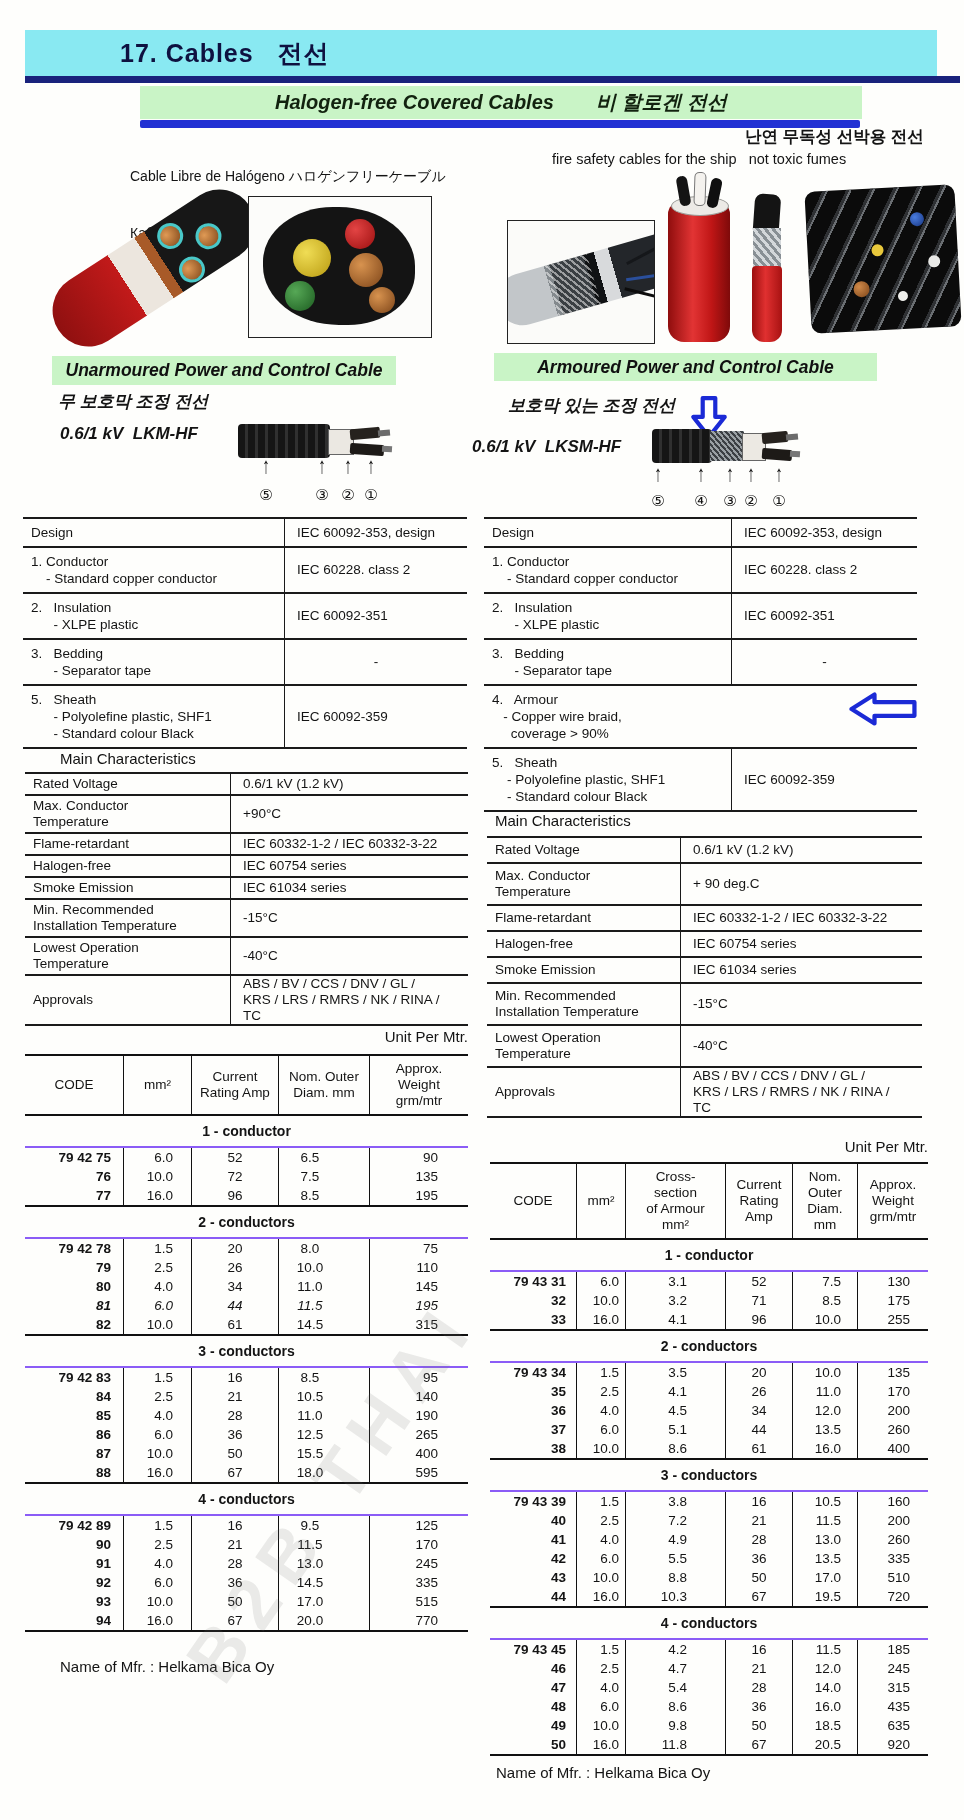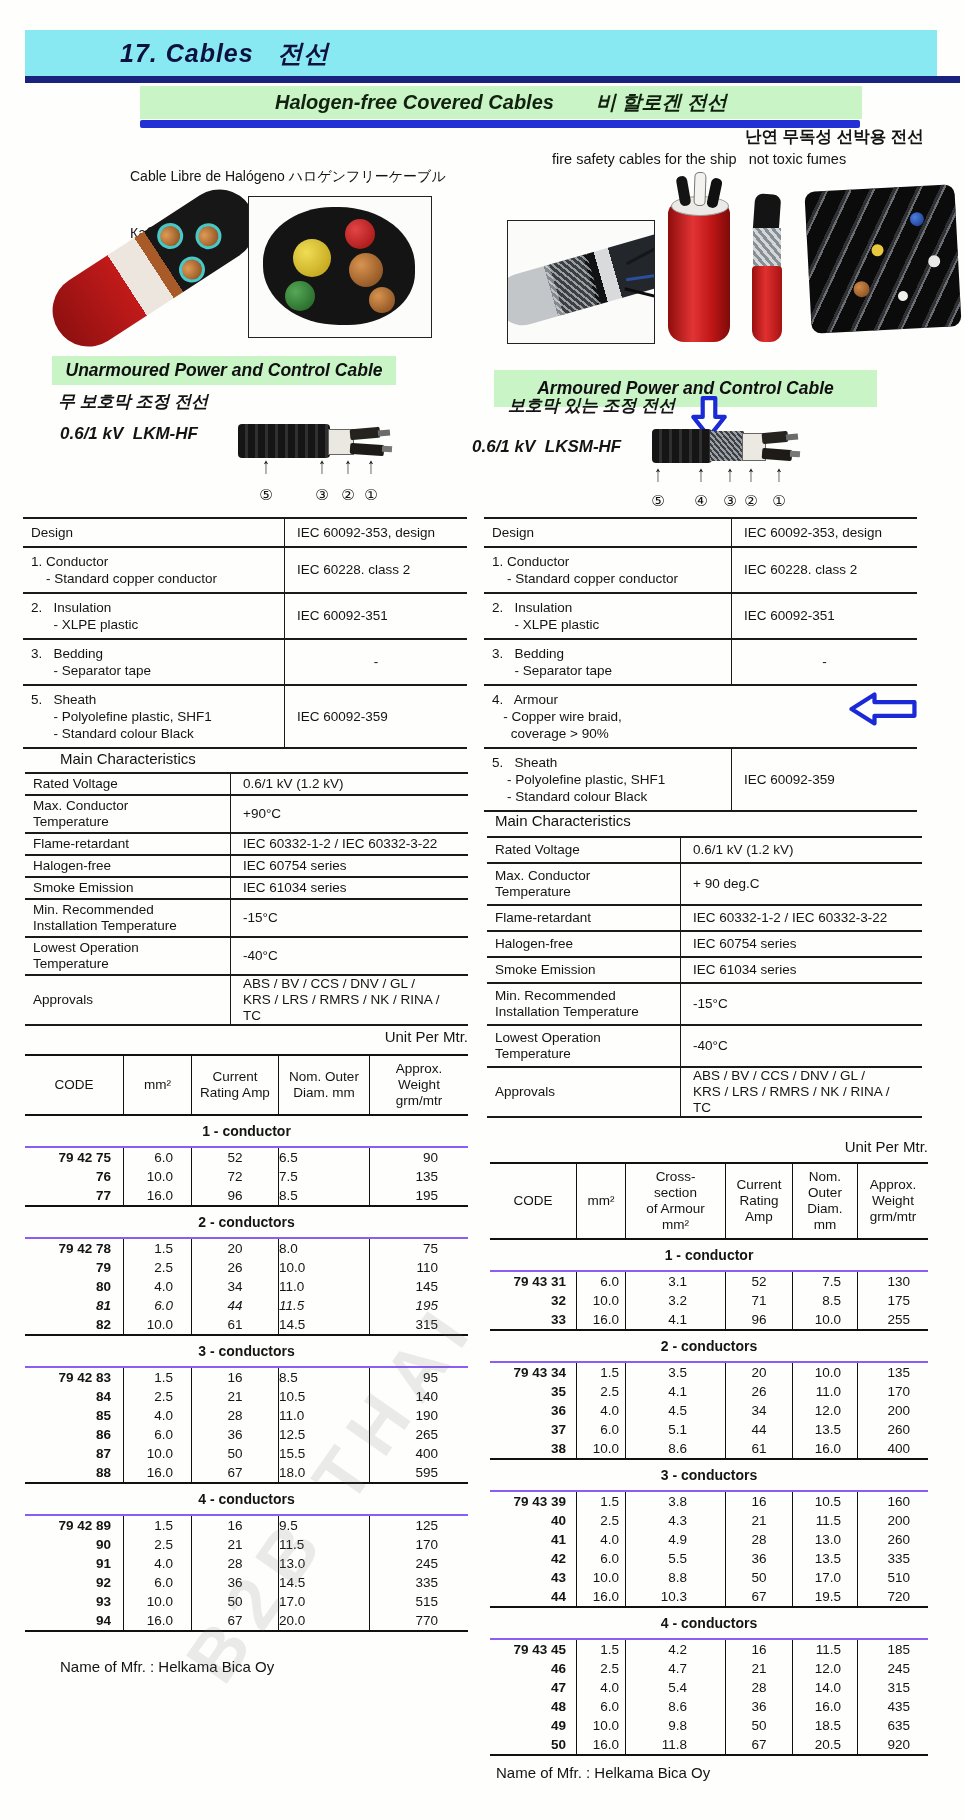--- a/index.html
+++ b/index.html
@@ -2,21 +2,21 @@
 <html><head>
 <meta charset="utf-8">
 <style>
   html,body{margin:0;padding:0;background:#ffffff;width:964px;height:1820px}
   body{font-family:"Liberation Sans","DejaVu Sans",sans-serif;color:#141414}
   .page{position:absolute;left:0;top:0;width:964px;height:1820px;background:#fefefc;overflow:hidden}
   .abs{position:absolute}
 
   
   #topbar{left:25px;top:30px;width:912px;height:46px;background:#89e9f2;display:flex;align-items:center}
-  #topbar .t{font-size:25px;font-weight:700;font-style:italic;color:#0e1140;padding-left:95px;letter-spacing:1px;white-space:pre}
+  #topbar .t{font-size:25px;font-weight:700;color:#0e1140;padding-left:95px;letter-spacing:1px;white-space:pre}
   #topline{left:25px;top:76px;width:935px;height:7px;background:#19227c}
 
   
   #main-banner{left:140px;top:86px;width:722px;height:33px;background:#c9f4c6;display:flex;align-items:center;justify-content:center;gap:42px}
   #main-banner span{font-size:20px;font-weight:700;font-style:italic;color:#12220f;white-space:pre}
   #banner-line{left:140px;top:120px;width:720px;height:8px;background:#2231d3;border-radius:2px}
 
   #sub-left{left:130px;top:129px;font-size:14px;line-height:19px;white-space:pre}
   #sub-ko{left:745px;top:126px;font-size:16.5px;font-weight:700;white-space:pre}
   #sub-en{left:552px;top:151px;font-size:14.5px;white-space:pre}
@@ -60,21 +60,21 @@
   #ph-r4::before{content:"";position:absolute;inset:0;background:repeating-linear-gradient(118deg,transparent 0 16px,#2e3033 16px 19px,#6a6e72 19px 21px)}
   #ph-r4 .d1{left:104px;top:26px;width:14px;height:14px;background:radial-gradient(circle at 35% 35%,#4a7de0,#16337e)}
   #ph-r4 .d2{left:64px;top:56px;width:12px;height:12px;background:#e8c83c}
   #ph-r4 .d3{left:120px;top:70px;width:12px;height:12px;background:#e8e8e6}
   #ph-r4 .d4{left:44px;top:92px;width:16px;height:16px;background:radial-gradient(circle at 35% 35%,#d08a4a,#7c4418)}
   #ph-r4 .d5{left:88px;top:104px;width:10px;height:10px;background:#efefec}
 
   
   .gbanner{background:#c9f4c6;display:flex;align-items:center;justify-content:center;font-size:17.5px;font-weight:700;font-style:italic;color:#101010}
   #sec-l{left:52px;top:356px;width:344px;height:29px}
-  #sec-r{left:494px;top:370px;width:383px;height:37px}
+  #sec-r{left:494px;top:353px;width:383px;height:28px}
   .kosub{font-size:17px;font-weight:700;font-style:italic;white-space:pre}
   #ko-l{left:58px;top:390px}
   #ko-r{left:508px;top:394px}
   .model{font-size:17px;font-weight:700;font-style:italic;white-space:pre}
   #model-l{left:60px;top:424px}
   #model-r{left:472px;top:437px}
 
   
   .cut *{position:absolute}
   #diag-l{left:238px;top:420px;width:154px;height:42px}
@@ -132,21 +132,21 @@
   .dt-hcell{white-space:pre-line;text-align:center;line-height:16px;display:flex;align-items:center;justify-content:center;padding:5px 2px}
   .dt-hcell:not(:first-child){border-left:1px solid #111}
   .dt-band{text-align:center;padding:7px 0;font-weight:700;font-size:14px}
   .dt-body{border-top:2px solid #8b5cf6;border-bottom:2px solid #111}
   .dt-row{display:grid}
   .dt-cell{line-height:19px}
   .dt-cell:not(:first-child){border-left:1px solid #111}
   #dtable-left .dt-cell.col0{font-weight:700;text-align:right;padding-right:12px}
   #dtable-left .dt-cell.col1{text-align:right;padding-right:18px}
   #dtable-left .dt-cell.col2{text-align:center}
-  #dtable-left .dt-cell.col3{text-align:left;padding-right:28px}
+  #dtable-left .dt-cell.col3{text-align:center;padding-right:28px}
   #dtable-left .dt-cell.col4{text-align:right;padding-right:30px}
   #dtable-right .dt-cell.col0{font-weight:700;text-align:right;padding-right:10px}
   #dtable-right .dt-cell.col1{text-align:right;padding-right:6px}
   #dtable-right .dt-cell.col2{text-align:right;padding-right:38px}
   #dtable-right .dt-cell.col3{text-align:center}
   #dtable-right .dt-cell.col4{text-align:right;padding-right:16px}
   #dtable-right .dt-cell.col5{text-align:right;padding-right:18px}
 
   
   #wm{position:absolute;left:170px;top:1650px;font-size:72px;font-weight:700;color:rgba(110,110,110,0.14);
@@ -681,21 +681,21 @@
           <div class="dt-cell col0">79 43 39</div>
           <div class="dt-cell col1">1.5</div>
           <div class="dt-cell col2">3.8</div>
           <div class="dt-cell col3">16</div>
           <div class="dt-cell col4">10.5</div>
           <div class="dt-cell col5">160</div>
         </div>
         <div class="dt-row" style="grid-template-columns: 86px 49px 100px 67px 65px 71px;">
           <div class="dt-cell col0">40</div>
           <div class="dt-cell col1">2.5</div>
-          <div class="dt-cell col2">4.3</div>
+          <div class="dt-cell col2">7.2</div>
           <div class="dt-cell col3">21</div>
           <div class="dt-cell col4">11.5</div>
           <div class="dt-cell col5">200</div>
         </div>
         <div class="dt-row" style="grid-template-columns: 86px 49px 100px 67px 65px 71px;">
           <div class="dt-cell col0">41</div>
           <div class="dt-cell col1">4.0</div>
           <div class="dt-cell col2">4.9</div>
           <div class="dt-cell col3">28</div>
           <div class="dt-cell col4">13.0</div>

